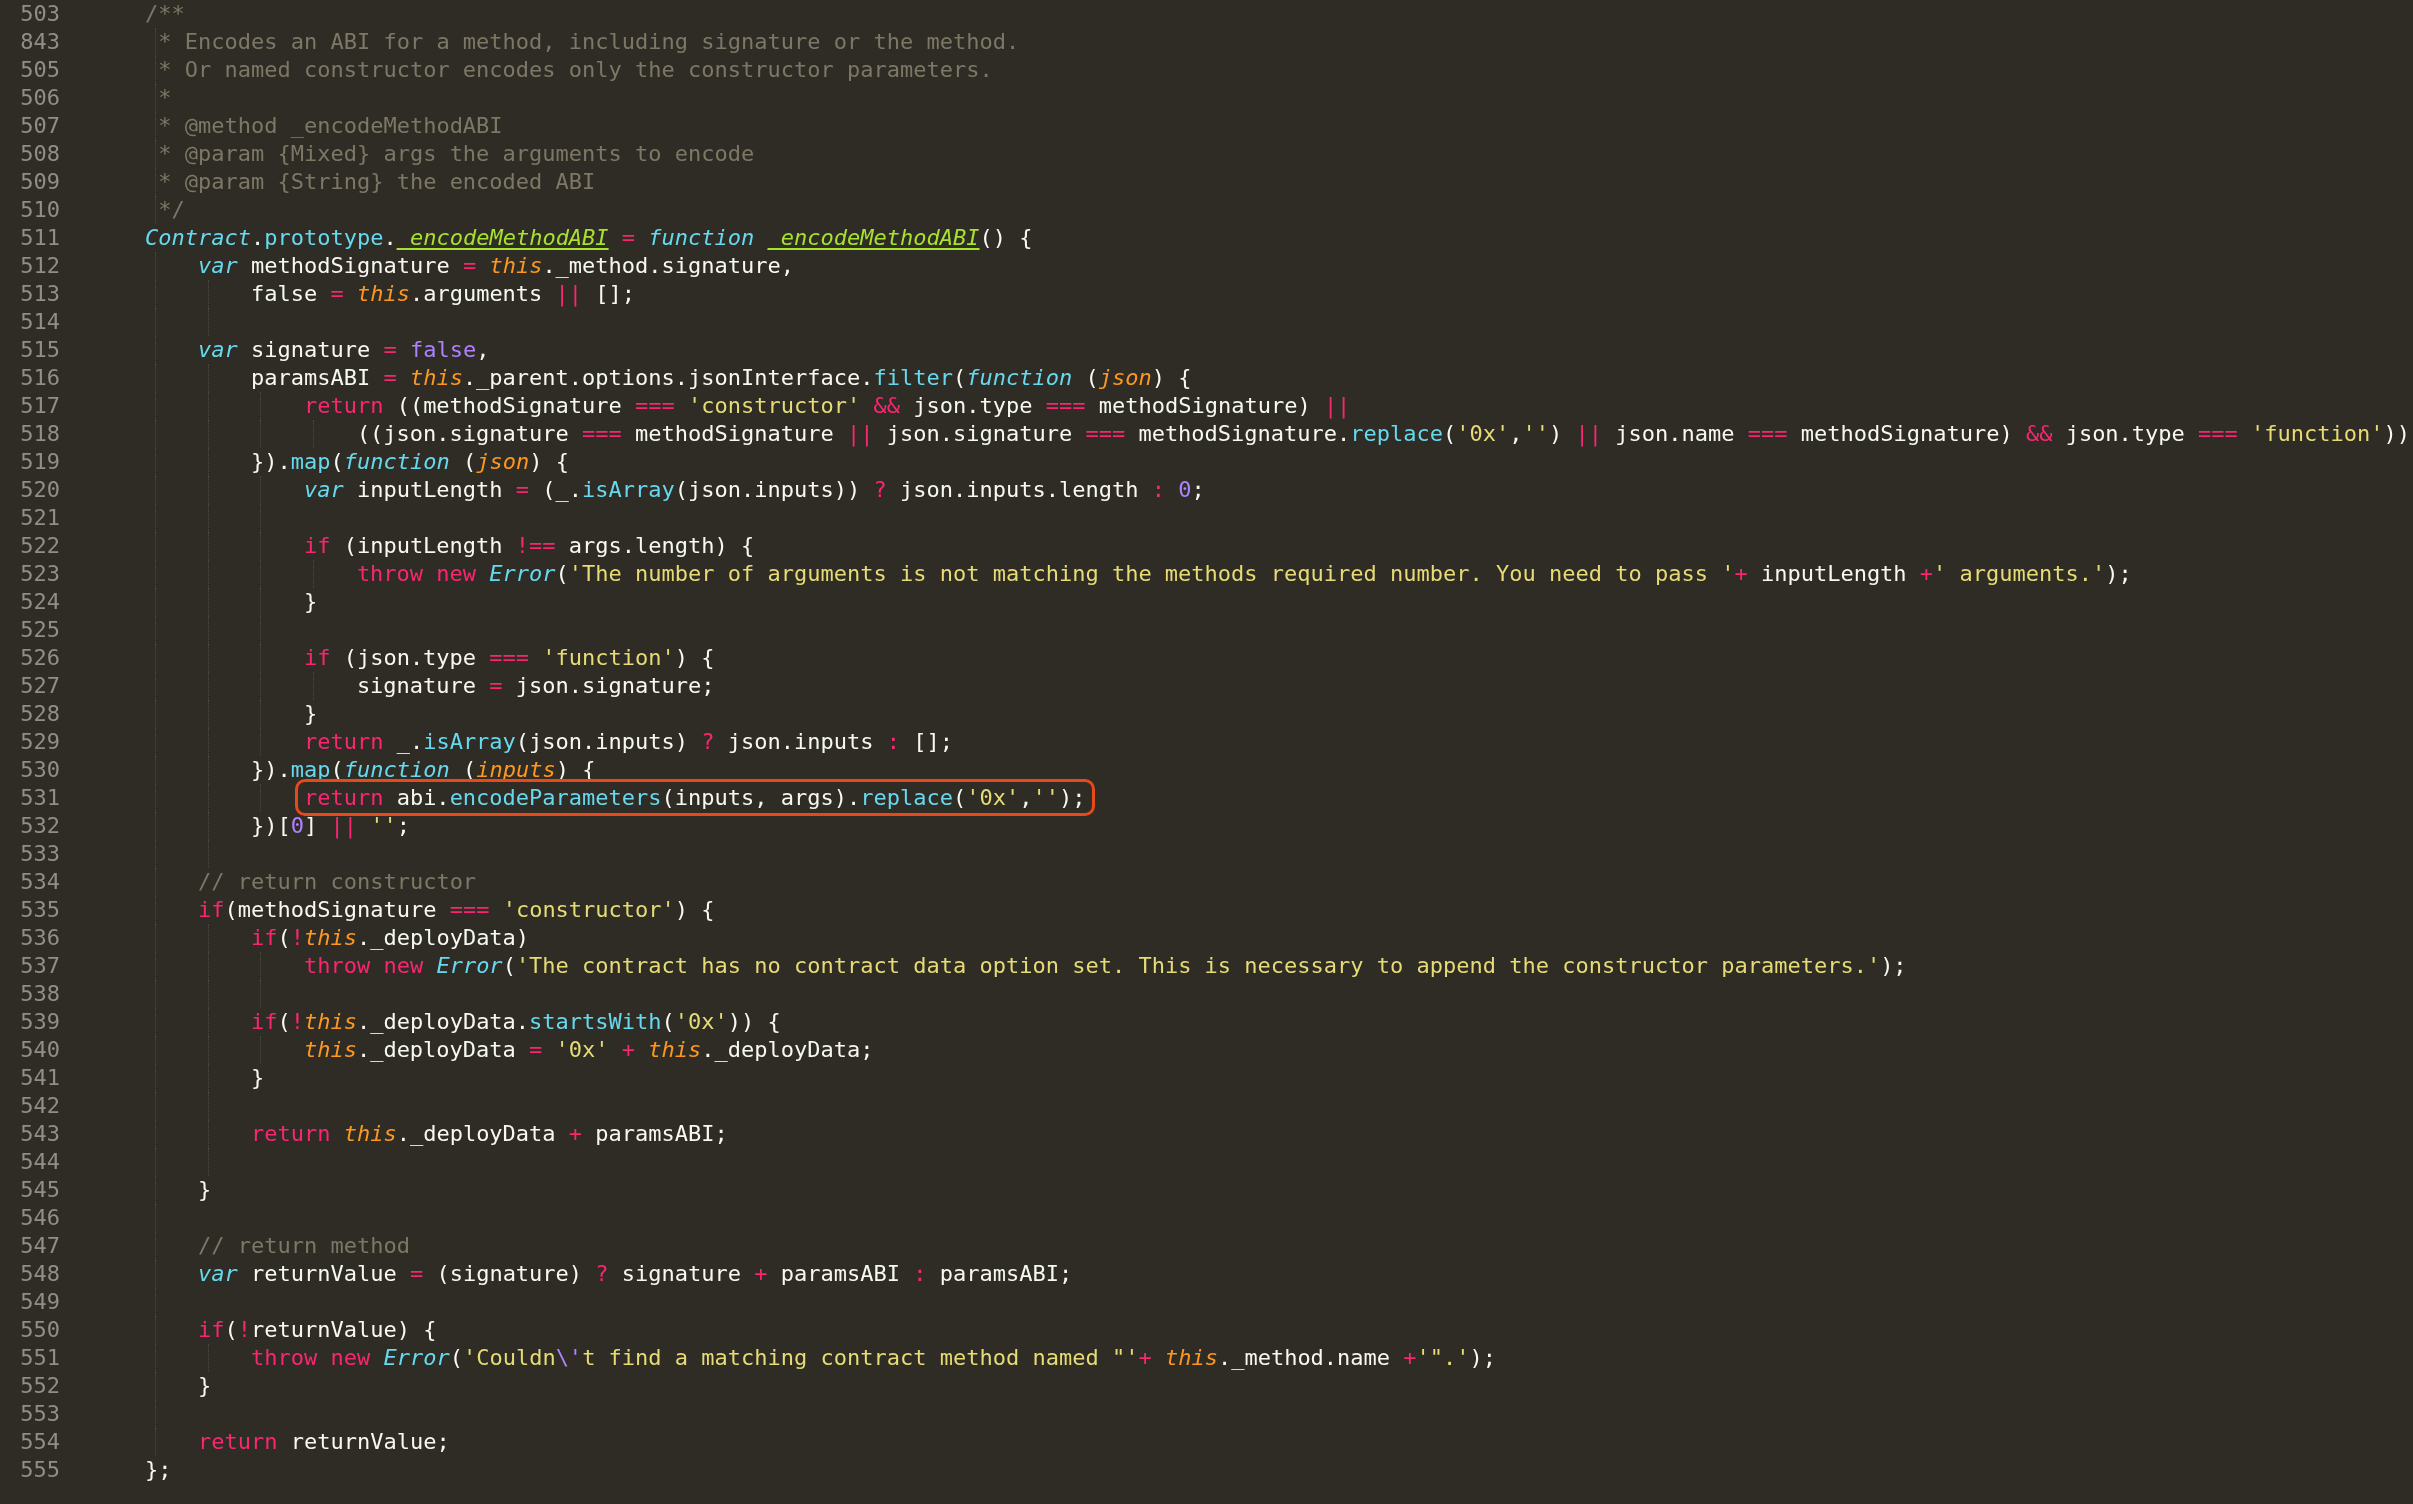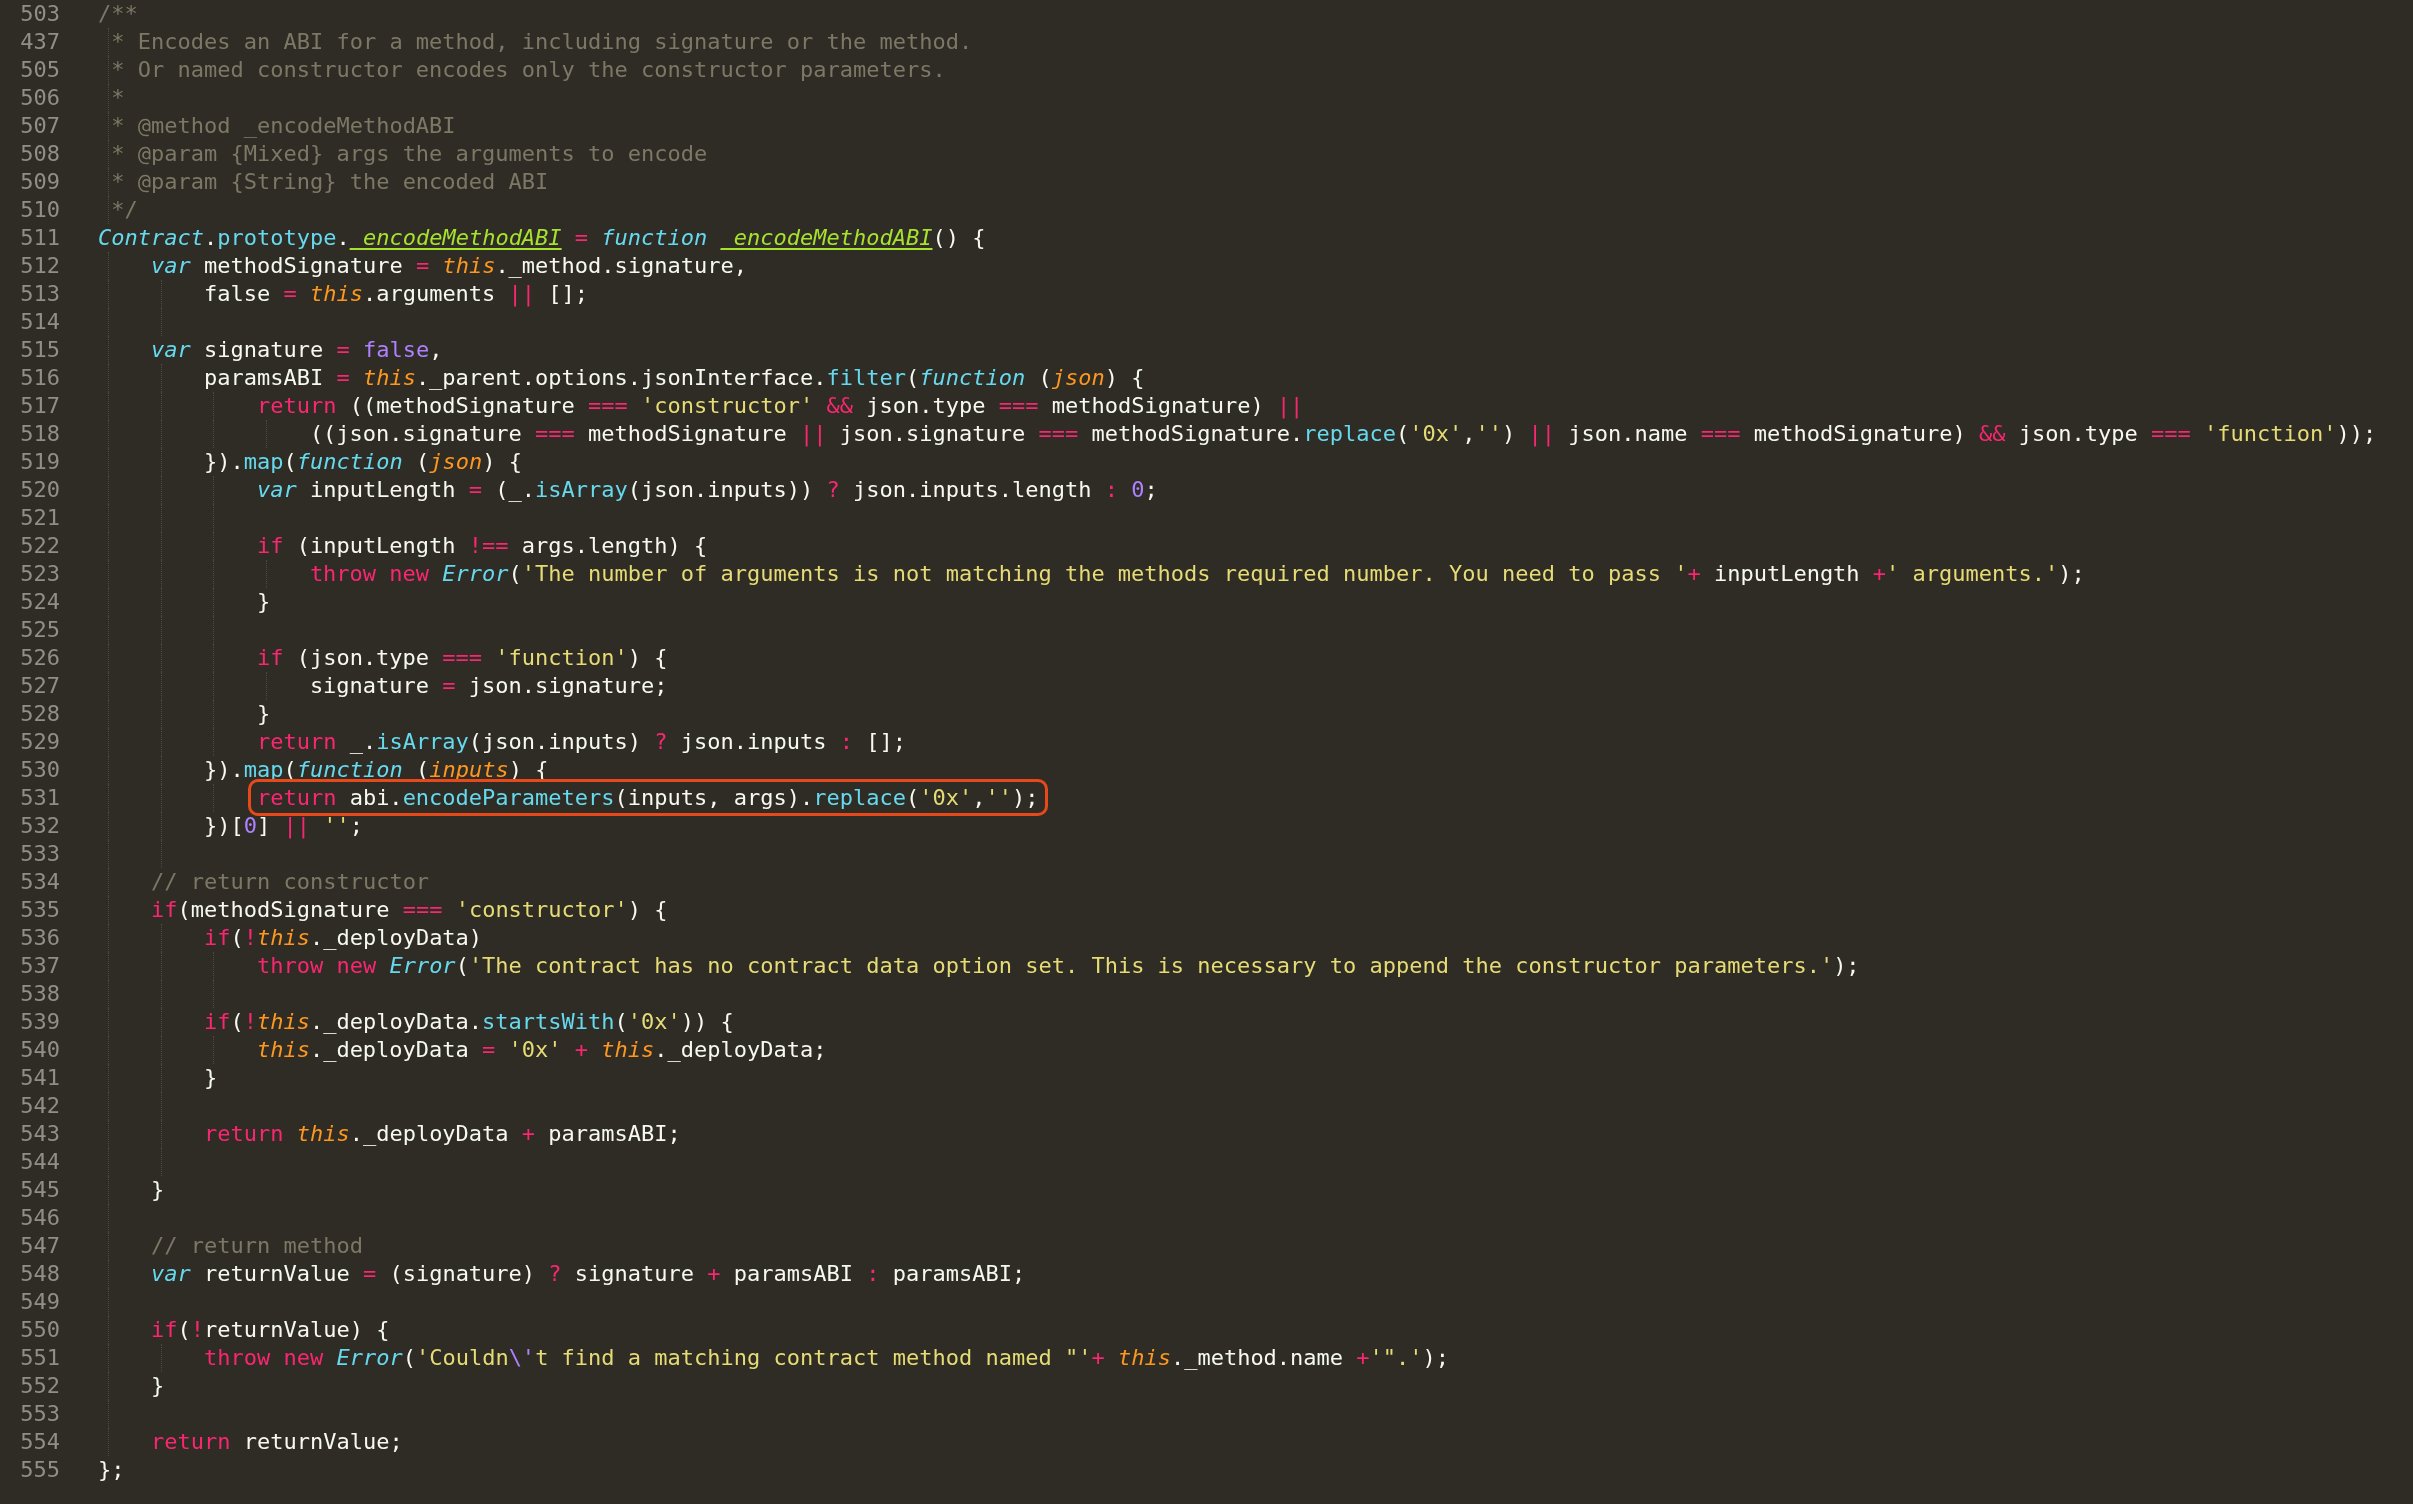--- a/index.html
+++ b/index.html
@@ -1,19 +1,19 @@
 <!DOCTYPE html>
 <html style="font-size:13.3px"><head>
 <meta charset="utf-8">
 <style>
   html,body{margin:0;padding:0;background:#2e2c25;}
   body{width:2413px;height:1505px;overflow:hidden;
        font-family:"DejaVu Sans Mono",monospace;font-size:22px;}
   #editor{position:relative;width:2413px;height:1505px;}
-  .line{display:flex;height:28px;line-height:28px;white-space:pre;}
+  .line{display:flex;height:28px;line-height:28px;white-space:pre;gap:47px;}
   .num{flex:none;width:60px;text-align:right;color:#8f8f88;user-select:none;}
   .code{margin-left:38px;white-space:pre;position:relative;}
   .ind{display:inline-block;height:28px;vertical-align:top;position:relative;}
   .ind::after{content:'';position:absolute;left:0.72ch;top:0;bottom:0;
               border-left:1.7px dotted #4c4a3f;}
   .tk-c {color:#7d7866;}
   .tk-w {color:#f8f8f2;}
   .tk-p {color:#f92672;}
   .tk-gu{color:#a6e22e;text-decoration:underline;text-underline-offset:3.3px;font-style:italic;}
   .tk-cy{color:#66d9ef;}
@@ -24,21 +24,21 @@
   .box-wrap{position:relative;display:inline;}
   .box-wrap::after{content:'';position:absolute;left:-9.2px;right:-10px;top:-5.8px;bottom:-5.8px;
                    border:3.3px solid #e8491b;border-radius:10px;pointer-events:none;}
 </style>
 </head>
 <body>
 
 <div id="editor">
   <div>
       <div class="line"><span class="num">503</span><span class="code"><span class="tk-c">/**</span></span></div>
-      <div class="line"><span class="num">437</span><span class="code"><span class="ind" style="width: 1ch;"></span><span class="tk-c">* Encodes an ABI for a method, including signature or the method.</span></span></div>
+      <div class="line"><span class="num">843</span><span class="code"><span class="ind" style="width: 1ch;"></span><span class="tk-c">* Encodes an ABI for a method, including signature or the method.</span></span></div>
       <div class="line"><span class="num">505</span><span class="code"><span class="ind" style="width: 1ch;"></span><span class="tk-c">* Or named constructor encodes only the constructor parameters.</span></span></div>
       <div class="line"><span class="num">506</span><span class="code"><span class="ind" style="width: 1ch;"></span><span class="tk-c">*</span></span></div>
       <div class="line"><span class="num">507</span><span class="code"><span class="ind" style="width: 1ch;"></span><span class="tk-c">* @method _encodeMethodABI</span></span></div>
       <div class="line"><span class="num">508</span><span class="code"><span class="ind" style="width: 1ch;"></span><span class="tk-c">* @param {Mixed} args the arguments to encode</span></span></div>
       <div class="line"><span class="num">509</span><span class="code"><span class="ind" style="width: 1ch;"></span><span class="tk-c">* @param {String} the encoded ABI</span></span></div>
       <div class="line"><span class="num">510</span><span class="code"><span class="ind" style="width: 1ch;"></span><span class="tk-c">*/</span></span></div>
       <div class="line"><span class="num">511</span><span class="code"><span class="tk-cyi">Contract</span><span class="tk-w">.</span><span class="tk-cy">prototype</span><span class="tk-w">.</span><span class="tk-gu">_encodeMethodABI</span><span class="tk-w"> </span><span class="tk-p">=</span><span class="tk-w"> </span><span class="tk-cyi">function</span><span class="tk-w"> </span><span class="tk-gu">_encodeMethodABI</span><span class="tk-w">() {</span></span></div>
       <div class="line"><span class="num">512</span><span class="code"><span class="ind" style="width: 4ch;"></span><span class="tk-cyi">var</span><span class="tk-w"> methodSignature </span><span class="tk-p">=</span><span class="tk-w"> </span><span class="tk-o">this</span><span class="tk-w">._method.signature,</span></span></div>
       <div class="line"><span class="num">513</span><span class="code"><span class="ind" style="width: 4ch;"></span><span class="ind" style="width: 4ch;"></span><span class="tk-w">false </span><span class="tk-p">=</span><span class="tk-w"> </span><span class="tk-o">this</span><span class="tk-w">.arguments </span><span class="tk-p">||</span><span class="tk-w"> [];</span></span></div>
       <div class="line"><span class="num">514</span><span class="code"><span class="ind" style="width: 4ch;"></span><span class="ind" style="width: 4ch;"></span></span></div>

